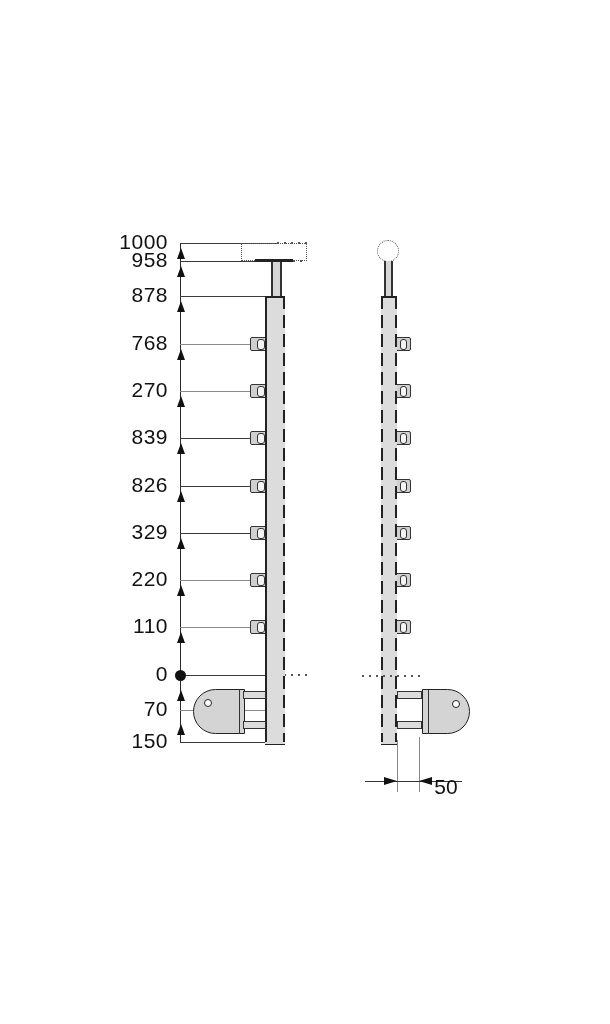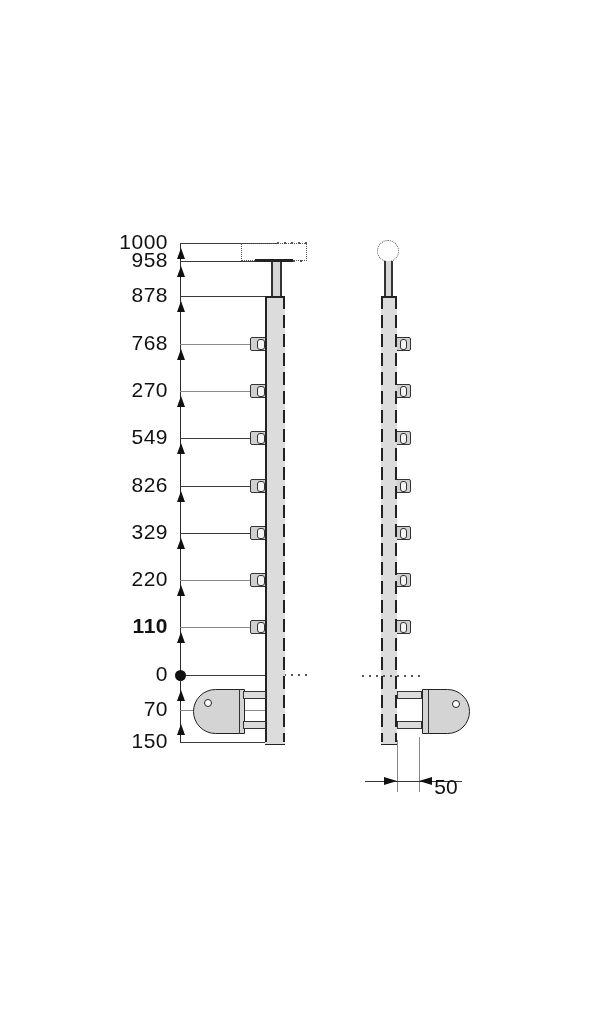--- a/index.html
+++ b/index.html
@@ -57,29 +57,29 @@
       <div class="abs dotted-h" style="left: 277px; top: 242px; width: 31px;"></div>
       <div class="abs lvl-label" style="left: 100px; top: 248px;">958</div>
       <div class="abs lvl-line" style="left: 180px; top: 261px; width: 75px;"></div>
       <div class="abs dotted-h" style="left: 293px; top: 260px; width: 14px;"></div>
       <div class="abs lvl-label" style="left: 100px; top: 283px;">878</div>
       <div class="abs lvl-line" style="left: 180px; top: 296px; width: 104px;"></div>
       <div class="abs lvl-label" style="left: 100px; top: 331px;">768</div>
       <div class="abs lvl-line lt" style="left: 180px; top: 344px; width: 104px;"></div>
       <div class="abs lvl-label" style="left: 100px; top: 378px;">270</div>
       <div class="abs lvl-line lt" style="left: 180px; top: 391px; width: 104px;"></div>
-      <div class="abs lvl-label" style="left: 100px; top: 425px;">549</div>
+      <div class="abs lvl-label" style="left: 100px; top: 425px;">839</div>
       <div class="abs lvl-line" style="left: 180px; top: 438px; width: 104px;"></div>
       <div class="abs lvl-label" style="left: 100px; top: 473px;">826</div>
       <div class="abs lvl-line" style="left: 180px; top: 486px; width: 104px;"></div>
       <div class="abs lvl-label" style="left: 100px; top: 520px;">329</div>
       <div class="abs lvl-line" style="left: 180px; top: 533px; width: 104px;"></div>
       <div class="abs lvl-label" style="left: 100px; top: 567px;">220</div>
       <div class="abs lvl-line lt" style="left: 180px; top: 580px; width: 104px;"></div>
-      <div class="abs lvl-label" style="left: 100px; top: 614px; font-weight: bold;">110</div>
+      <div class="abs lvl-label" style="left: 100px; top: 614px;">110</div>
       <div class="abs lvl-line lt" style="left: 180px; top: 627px; width: 104px;"></div>
       <div class="abs lvl-label" style="left: 100px; top: 662px;">0</div>
       <div class="abs lvl-line" style="left: 180px; top: 675px; width: 104px;"></div>
       <div class="abs dotted-h" style="left: 284px; top: 674px; width: 23px;"></div>
       <div class="abs lvl-label" style="left: 100px; top: 697px;">70</div>
       <div class="abs lvl-line lt" style="left: 180px; top: 710px; width: 86px;"></div>
       <div class="abs lvl-label" style="left: 100px; top: 729px;">150</div>
       <div class="abs lvl-line" style="left: 180px; top: 742px; width: 104px;"></div>
       <div class="abs arrow-up" style="left: 177px; top: 248px;"></div>
       <div class="abs arrow-up" style="left: 177px; top: 266px;"></div>

